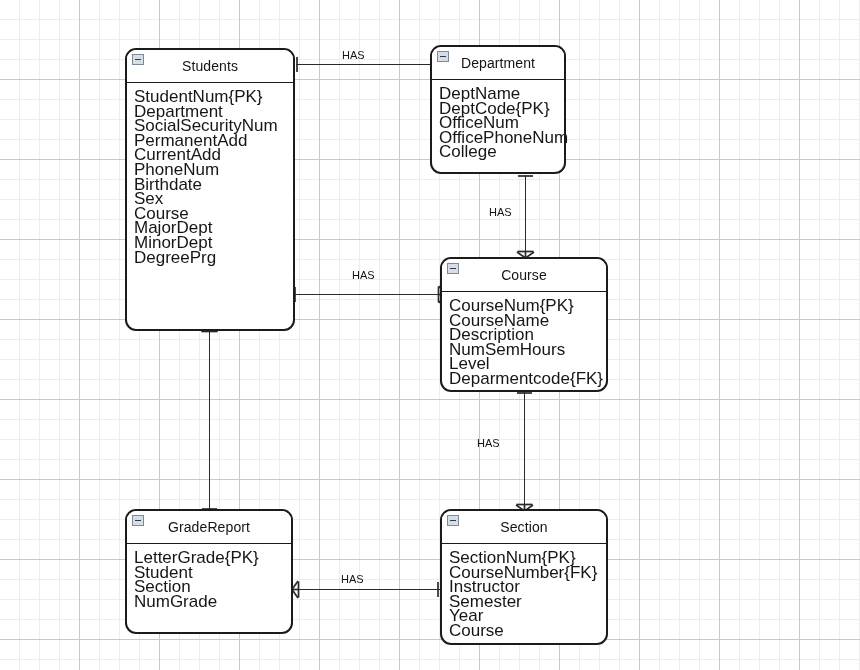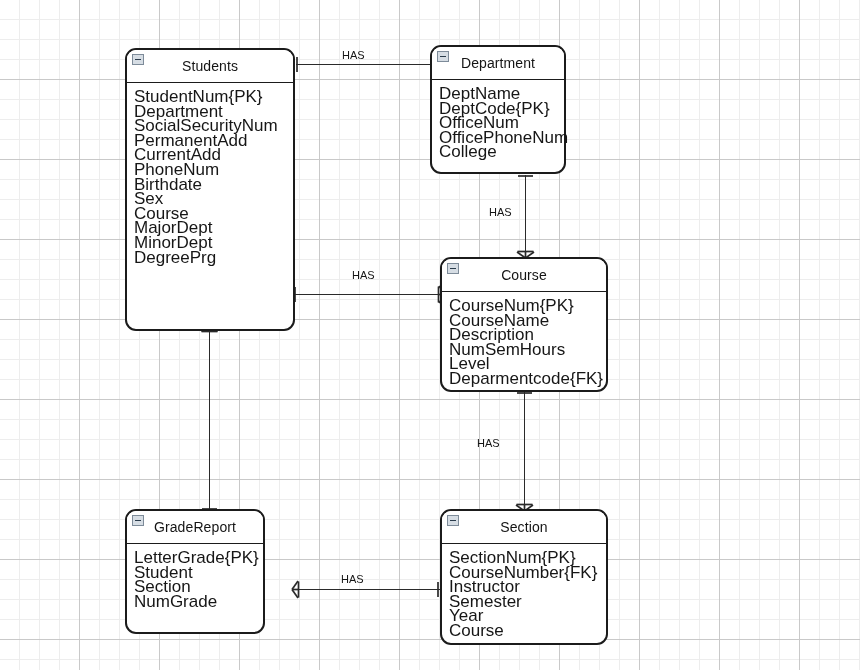--- a/index.html
+++ b/index.html
@@ -237,21 +237,21 @@
     <div class="attr-list">
       <div class="attr">CourseNum{PK}</div>
       <div class="attr">CourseName</div>
       <div class="attr">Description</div>
       <div class="attr">NumSemHours</div>
       <div class="attr">Level</div>
       <div class="attr">Deparmentcode{FK}</div>
     </div>
   </div>
 
-  <div class="entity" style="left:125px; top:509px; width:140px; height:125px;">
+  <div class="entity" style="left:125px; top:509px; width:168px; height:125px;">
     <div class="entity-header">
       <div class="collapse-icon">
           <i></i>
         </div>
       <div class="entity-title">GradeReport</div>
     </div>
     <div class="attr-list">
       <div class="attr">LetterGrade{PK}</div>
       <div class="attr">Student</div>
       <div class="attr">Section</div>

